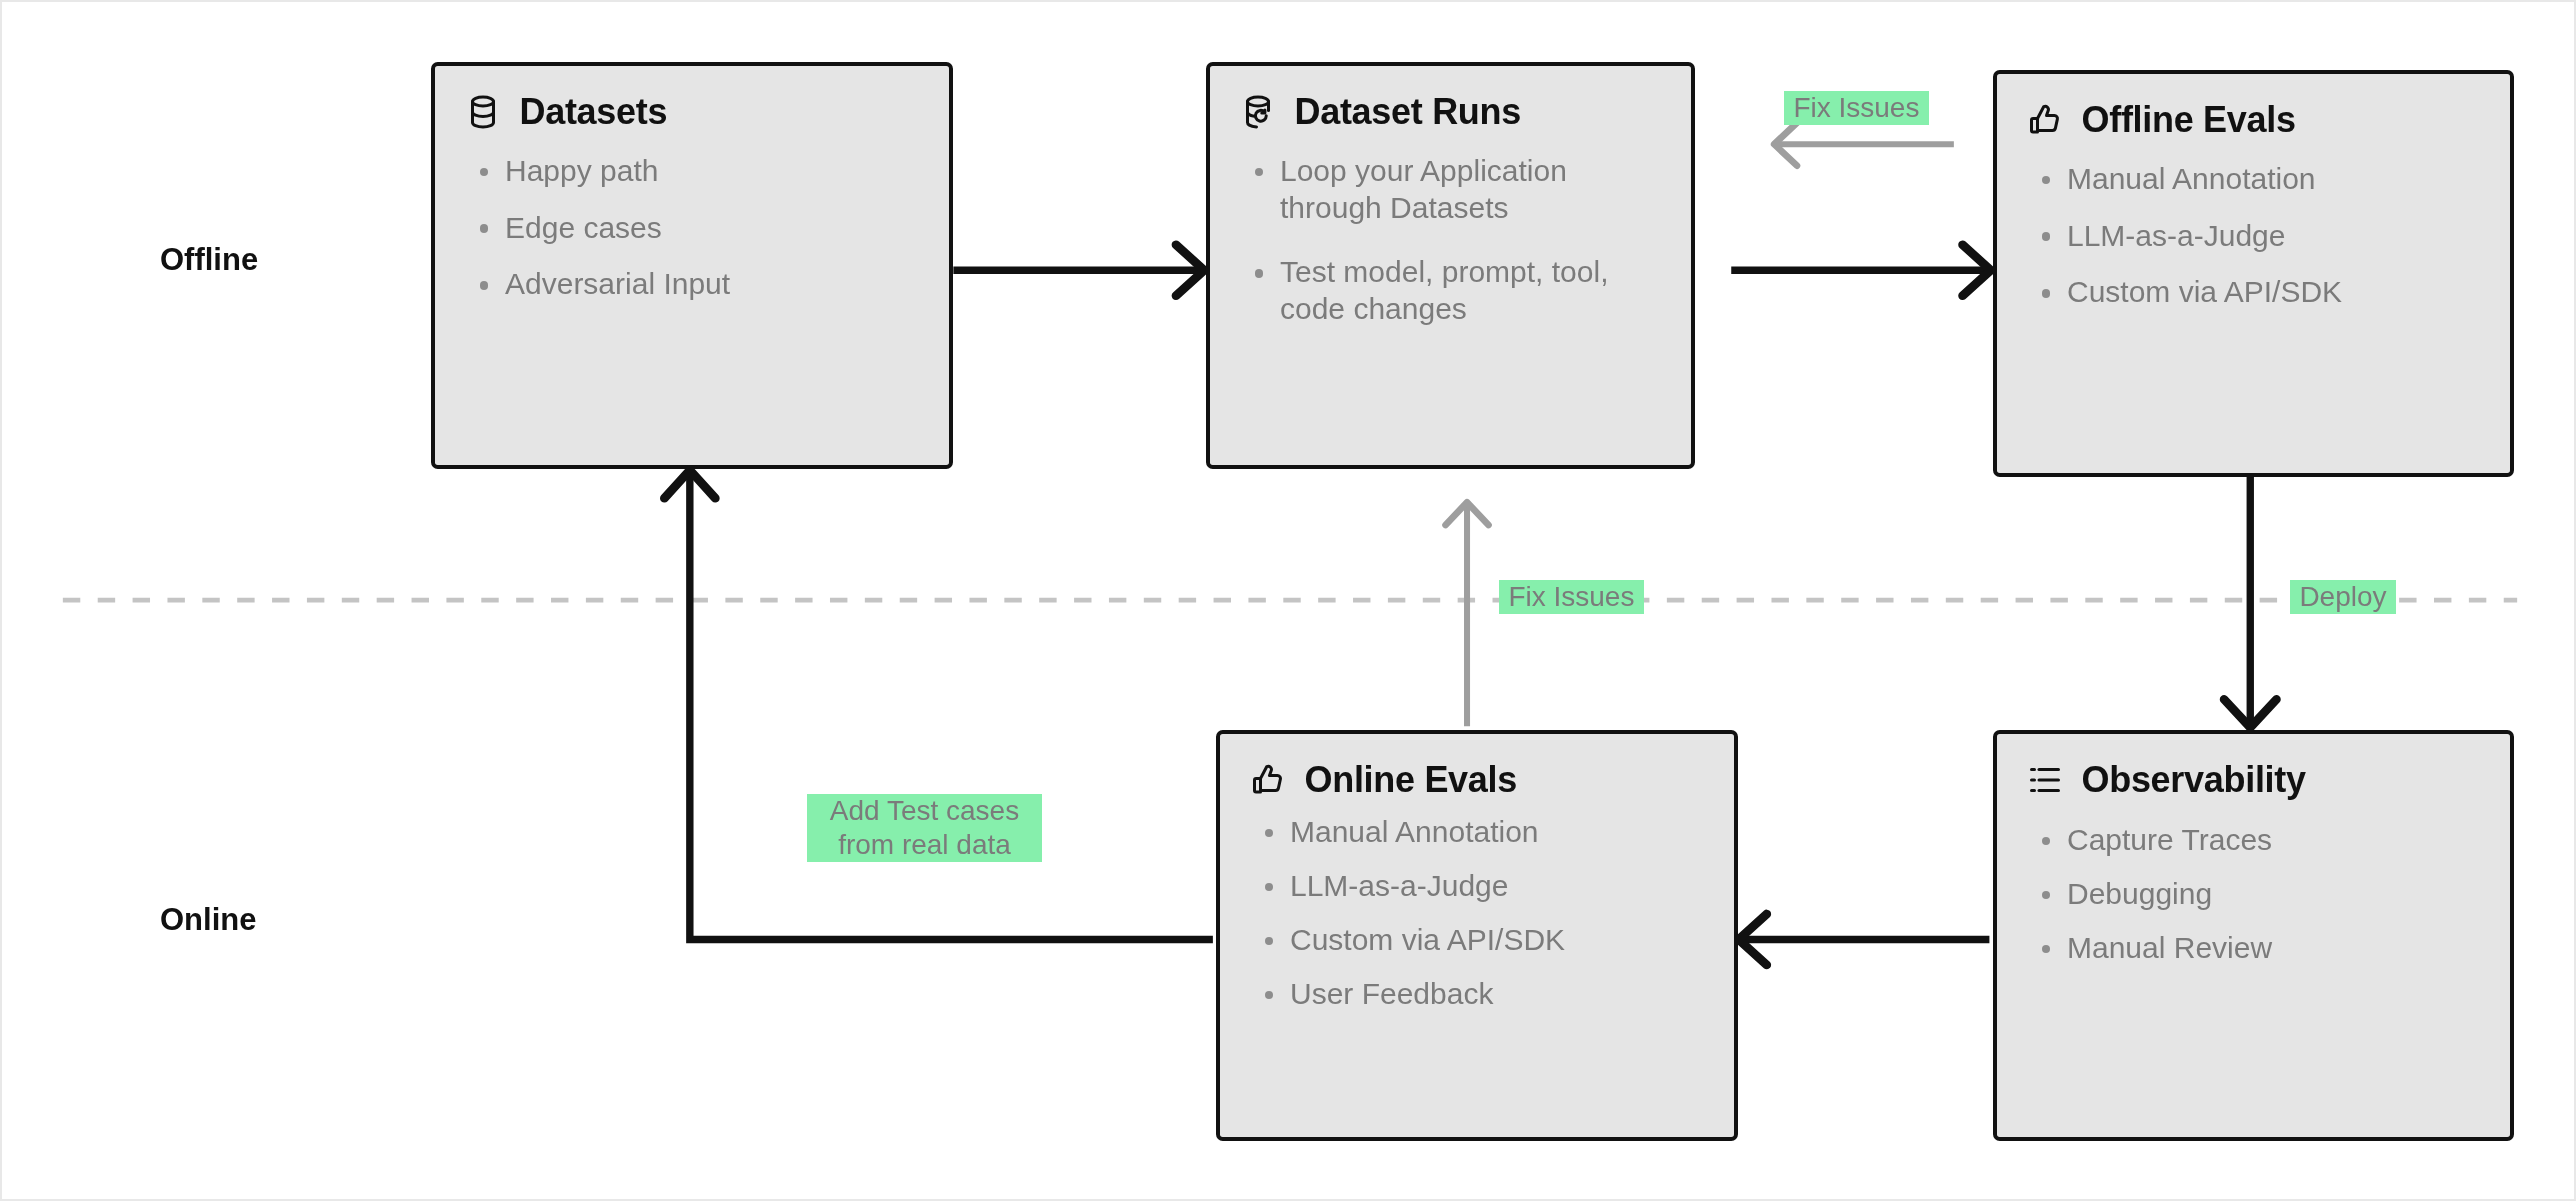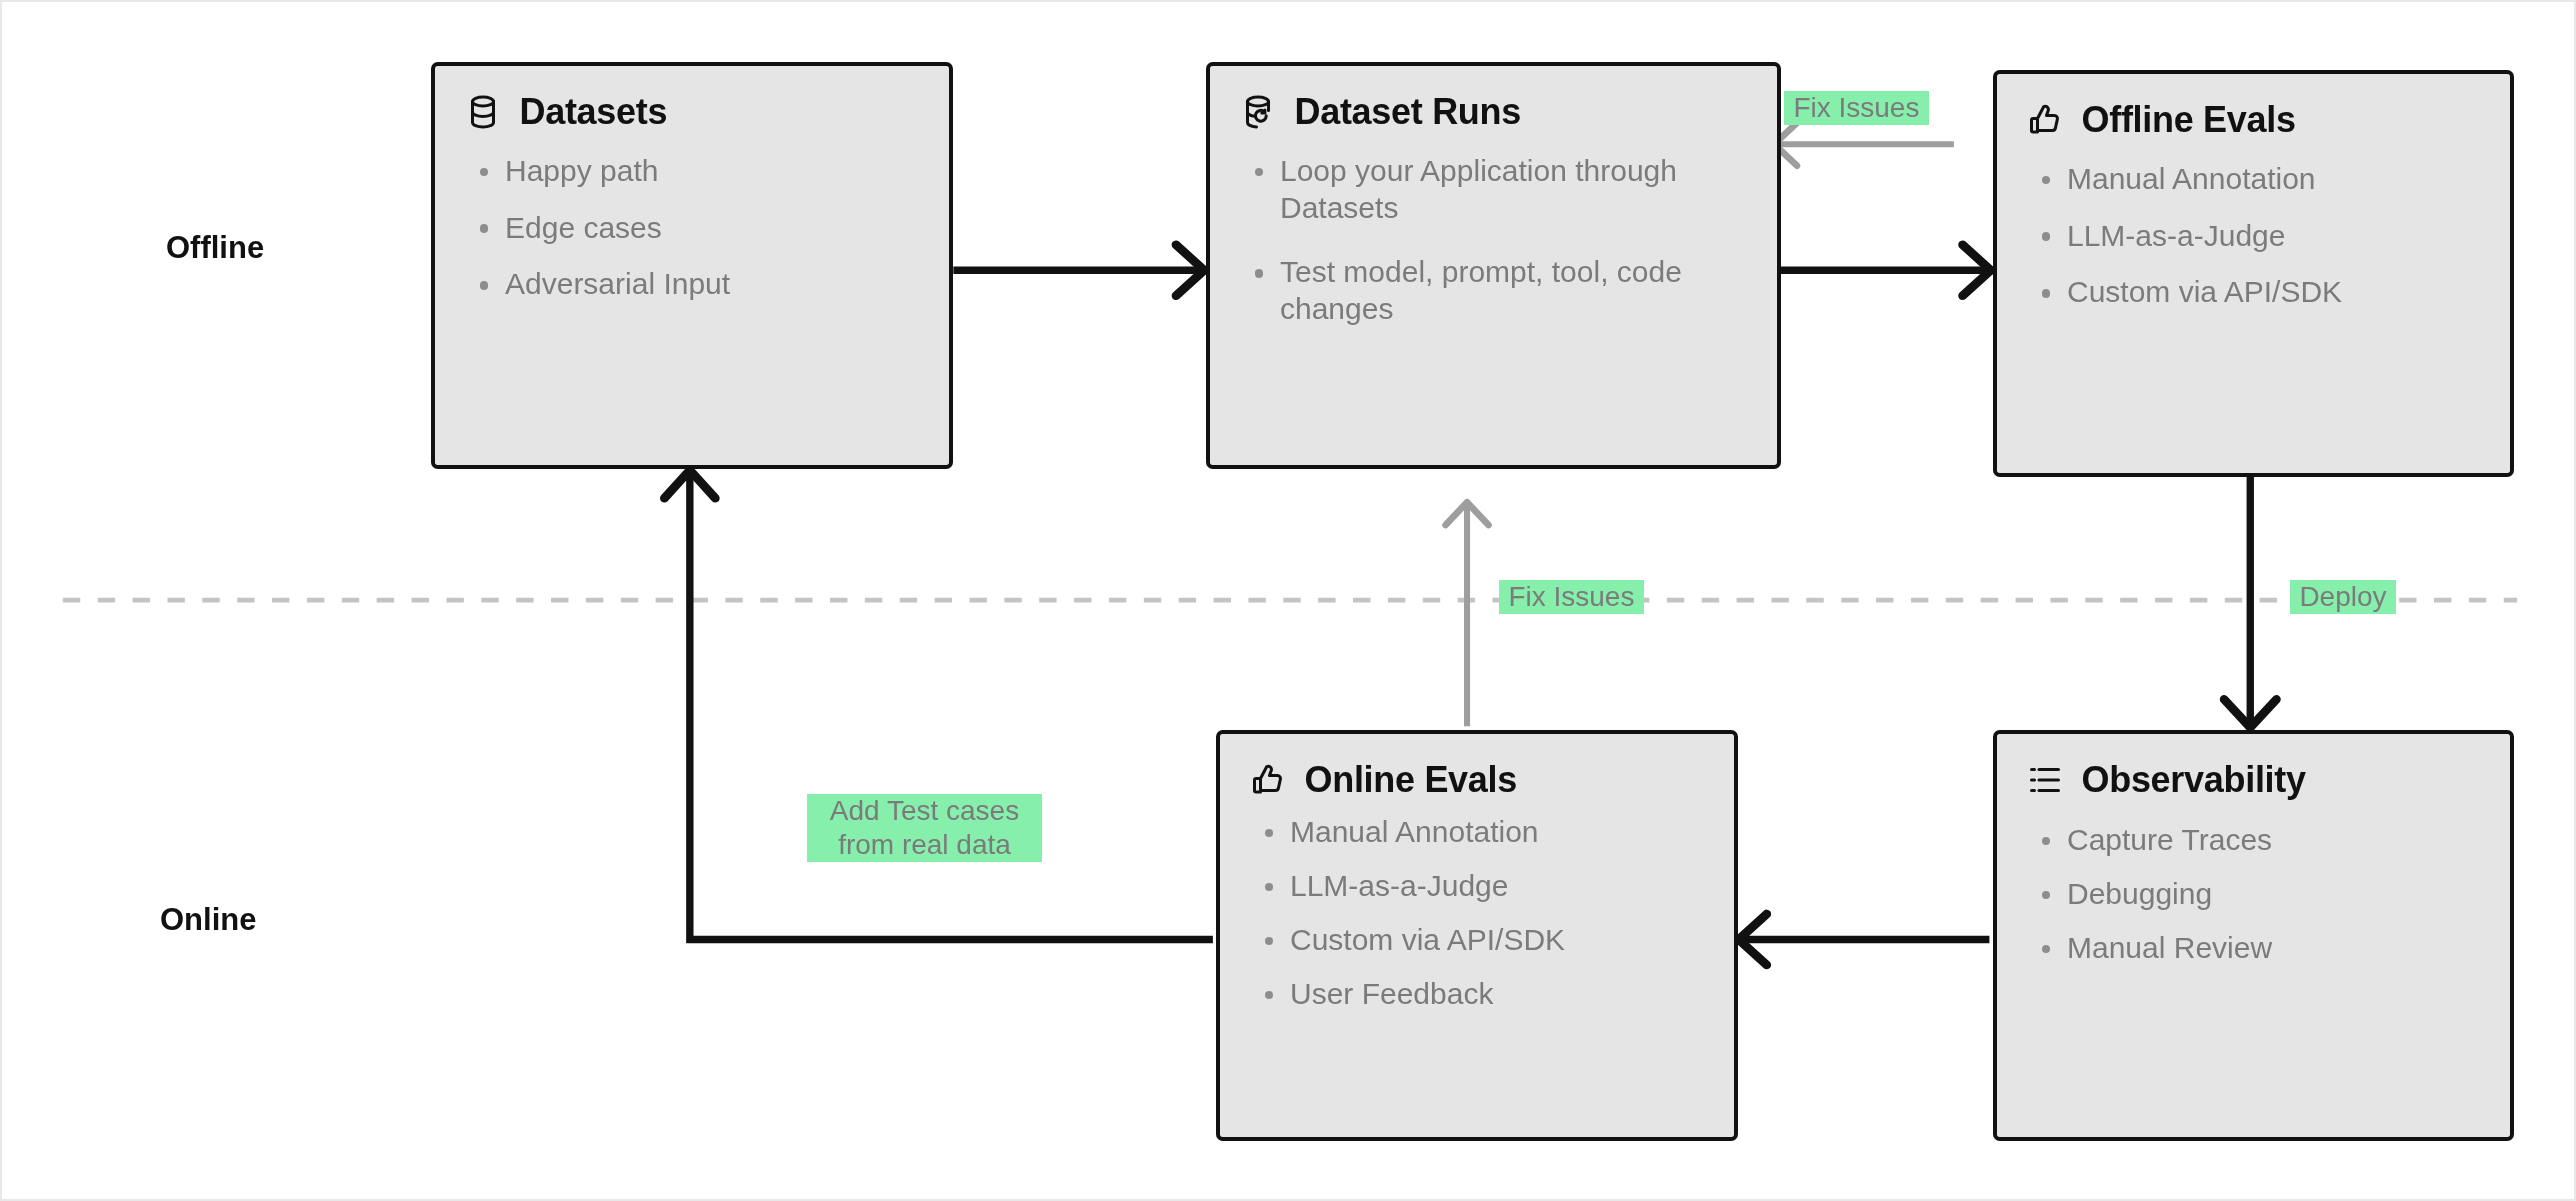--- a/index.html
+++ b/index.html
@@ -65,21 +65,21 @@
       <polyline points="1805,1398 1025,1398 1025,700" fill="none" stroke="#111111" stroke-width="11"></polyline>
       <polyline points="987,740 1025,698 1063,740" fill="none" stroke="#111111" stroke-width="13" stroke-linecap="round" stroke-linejoin="round"></polyline>
     </g>
 
     <g>
       <line x1="2184" y1="1080" x2="2184" y2="745" stroke="#9e9e9e" stroke-width="9"></line>
       <polyline points="2152,780 2184,746 2216,780" fill="none" stroke="#9e9e9e" stroke-width="10" stroke-linecap="round" stroke-linejoin="round"></polyline>
     </g>
   </svg>
 
-  <div class="row-label" style="left:158px;top:228px;margin-left:6px;">Offline</div>
+  <div class="row-label" style="left:158px;top:240px;">Offline</div>
   <div class="row-label" style="left:158px;top:900px;">Online</div>
 
   <div class="edge-label" style="left:1782px;top:89px;">Fix Issues</div>
 
   <div class="edge-label" style="left:1497px;top:578px;">Fix Issues</div>
 
   <div class="edge-label" style="left:2288px;top:578px;">Deploy</div>
 
   <div class="edge-label center" style="left:805px;top:792px;width:235px;padding:0;">
     <div>Add Test cases</div>
@@ -95,21 +95,21 @@
       </svg>
       <div class="node-title">Datasets</div>
     </div>
     <ul class="bullets">
       <li>Happy path</li>
       <li>Edge cases</li>
       <li>Adversarial Input</li>
     </ul>
   </div>
 
-  <div class="node" style="left:1204px;top:60px;width:575px;height:407px;">
+  <div class="node" style="left:1204px;top:60px;width:489px;height:407px;">
     <div class="node-head">
       <svg class="node-icon" viewBox="0 0 24 24" fill="none" stroke="#111111" stroke-width="2" stroke-linecap="round" stroke-linejoin="round">
         <ellipse cx="12" cy="5" rx="7" ry="3"></ellipse>
         <path d="M19 5v6"></path>
         <path d="M5 5v14c0 1.5 2.5 2.7 6 2.95"></path>
         <path d="M5 12c0 1.3 1.9 2.4 4.6 2.85"></path>
         <path d="M17.5 14.5a3.6 3.6 0 1 1-1.1-2.6"></path>
         <path d="M16.6 10.6v2.1h-2.1"></path>
       </svg>
       <div class="node-title">Dataset Runs</div>

